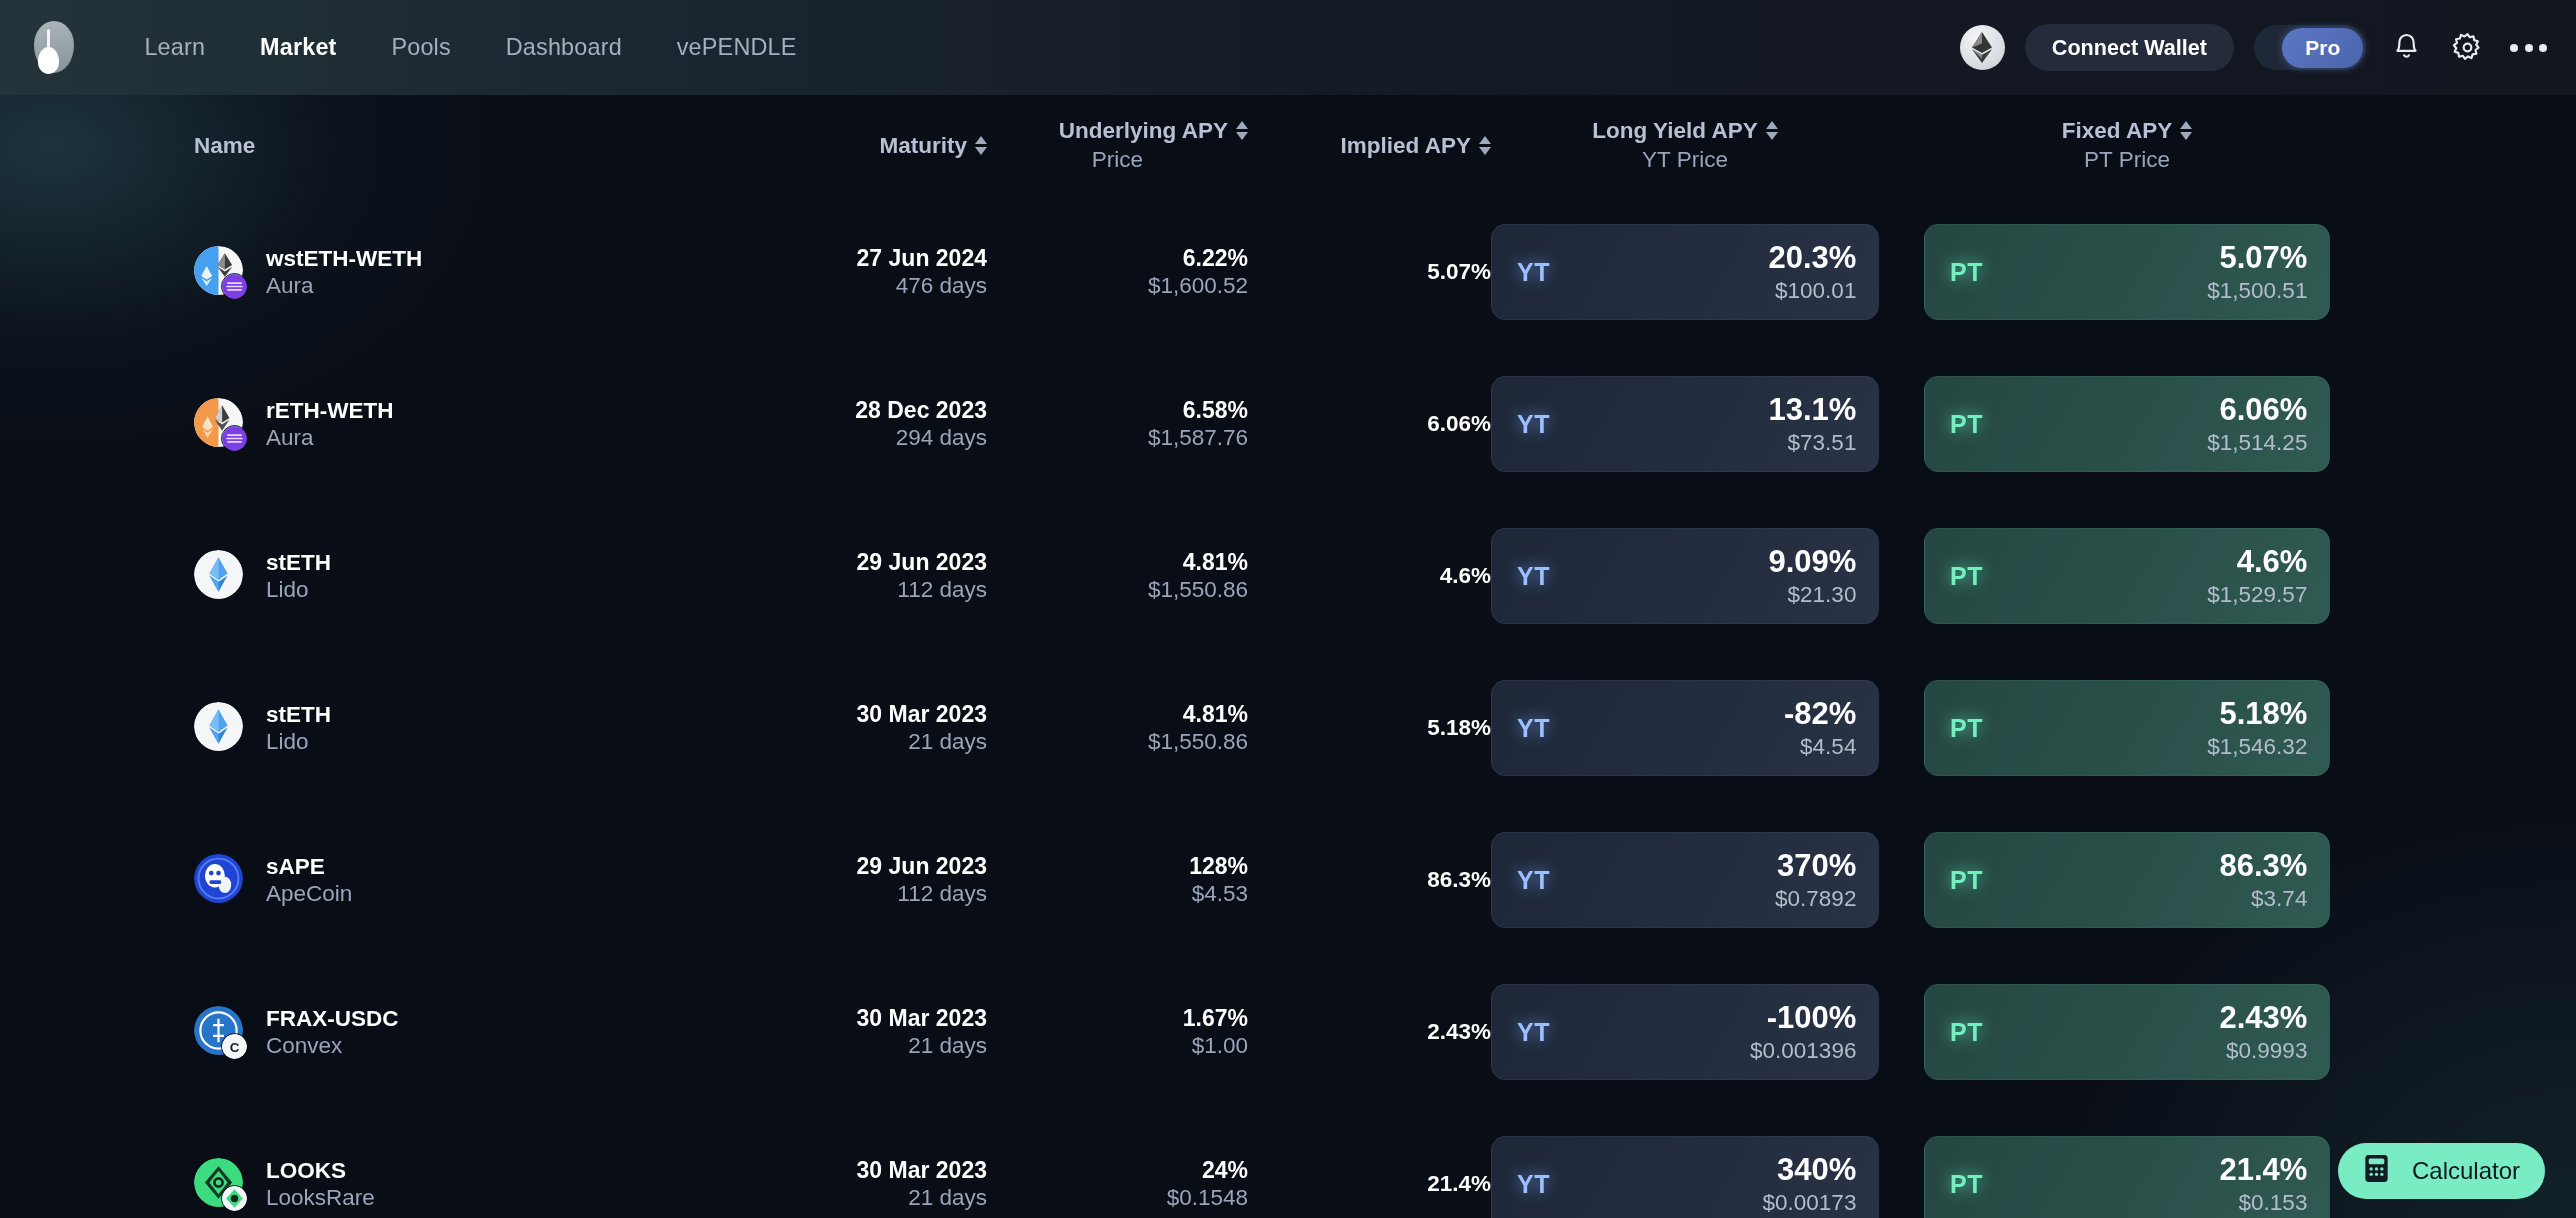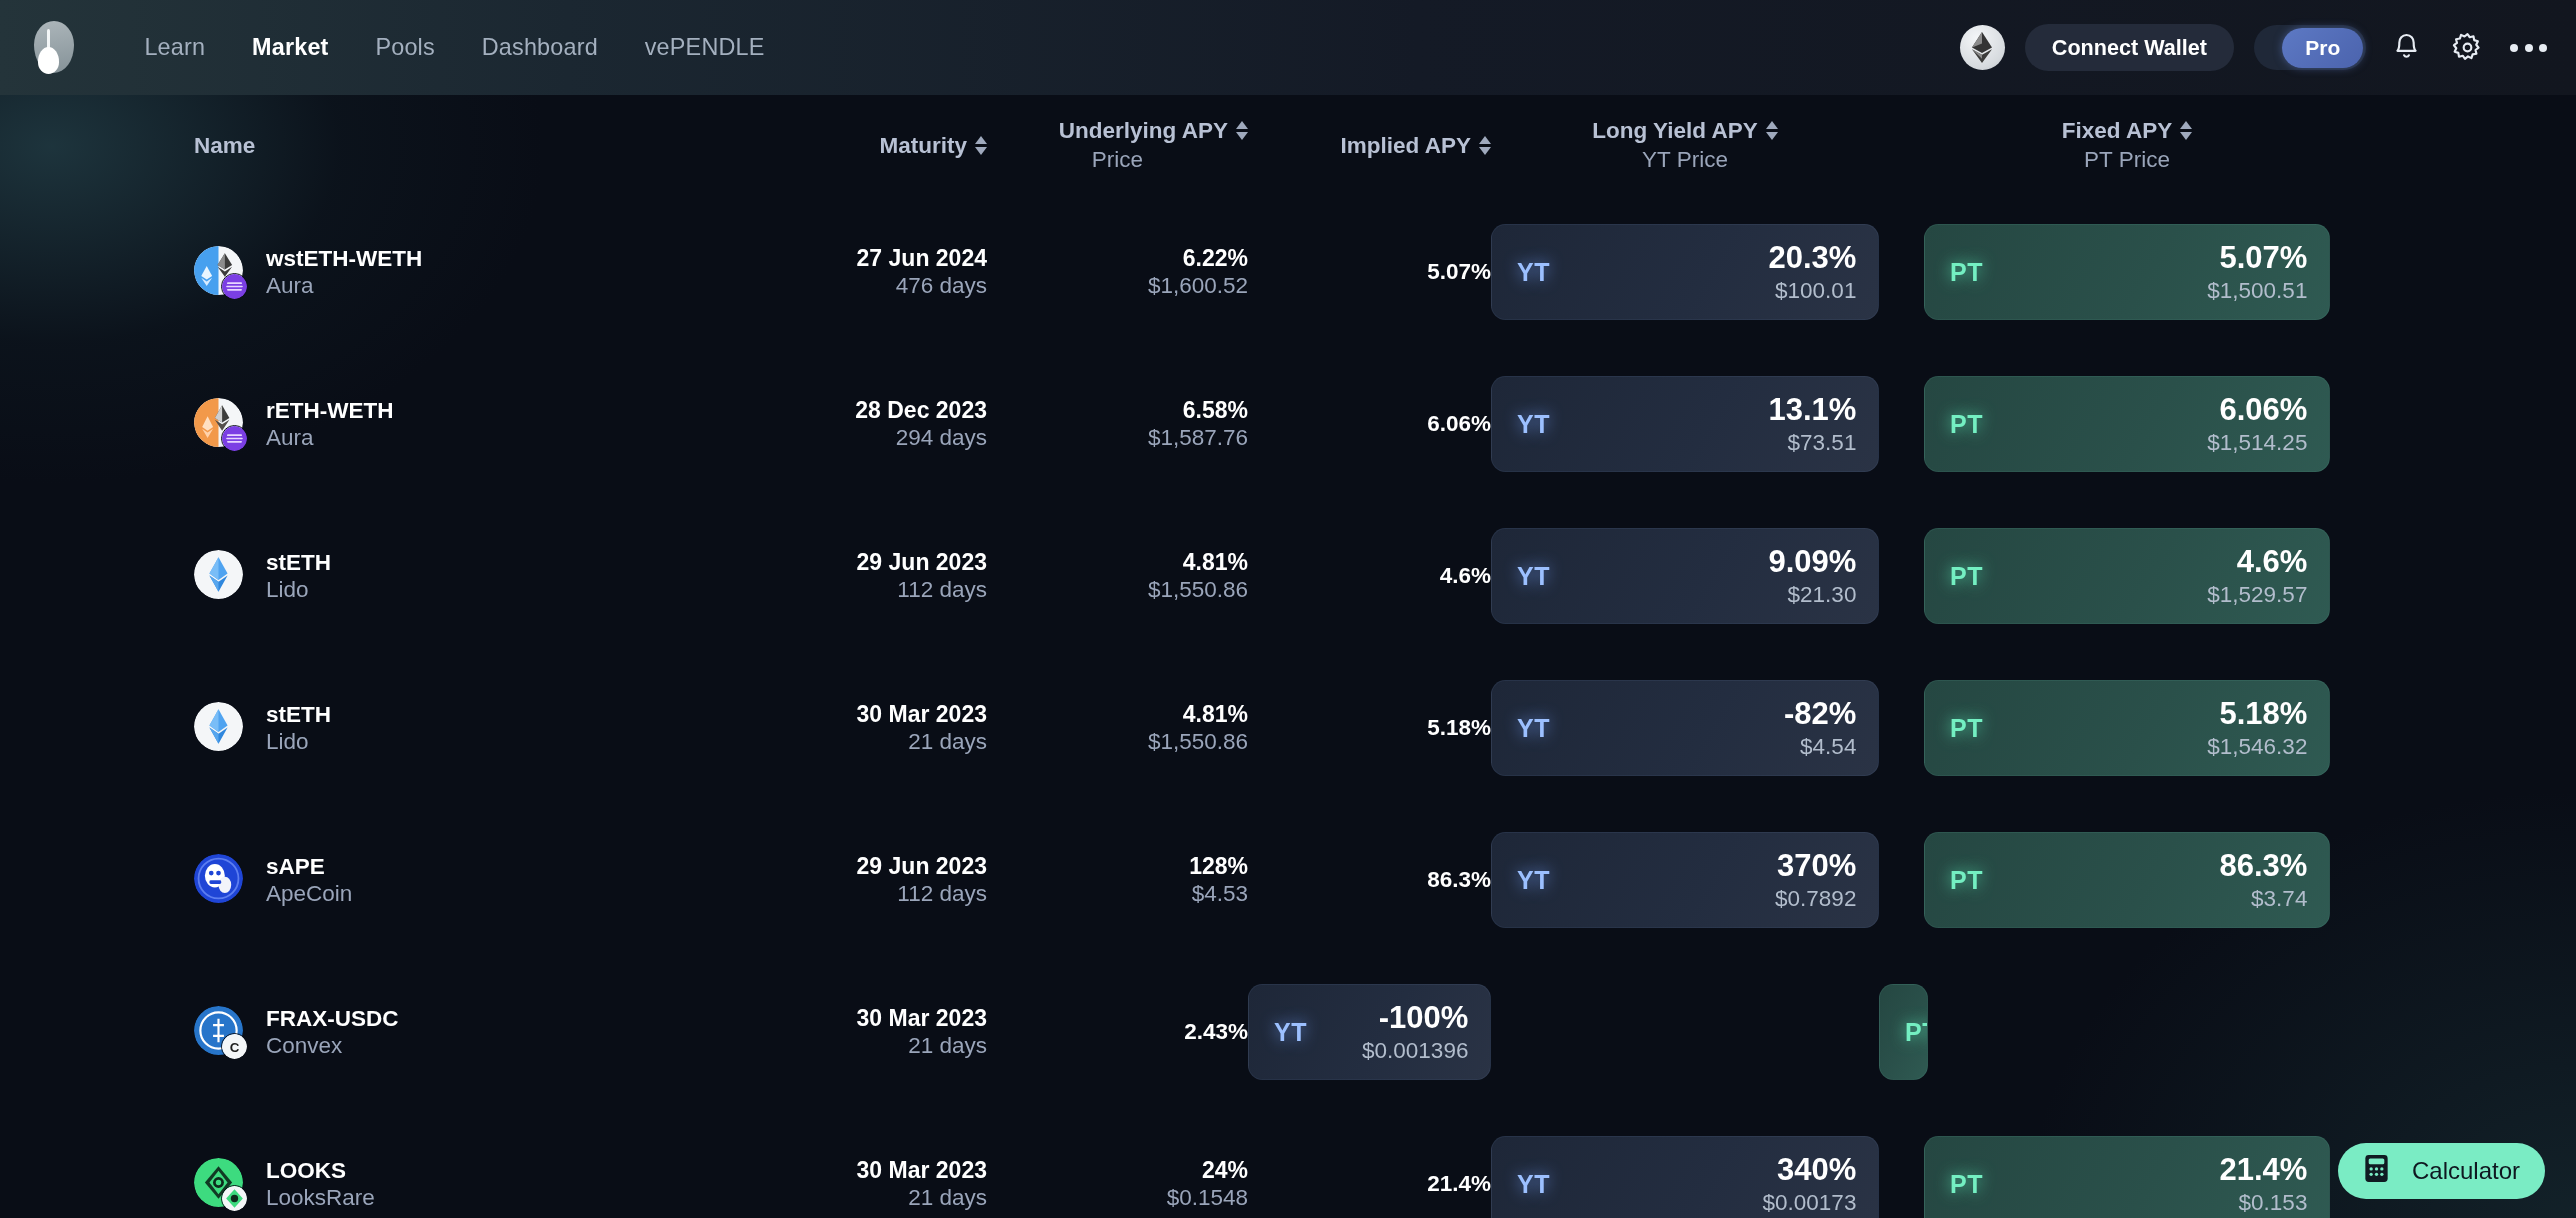--- a/index.html
+++ b/index.html
@@ -43,21 +43,21 @@
   .brand-logo .drop-stem {
     position: absolute; left: 20px; top: 9px;
     width: 2.7px; height: 31px; background: #f3f6f7; border-radius: 1.8px;
   }
   .brand-logo .drop-bulb {
     position: absolute; left: 10.8px; top: 27px;
     width: 21.6px; height: 27px; background: #ffffff;
     border-radius: 50% 50% 50% 50% / 55% 55% 45% 45%;
   }
 
-  .nav-links { display: flex; align-items: center; margin-left: 38px; gap: 0px; }
+  .nav-links { display: flex; align-items: center; margin-left: 38px; gap: 8px; }
   .nav-link {
     font-size: 23.4px; color: #a4b0bf; padding: 9px 23.4px;
     letter-spacing: 0.2px; cursor: pointer; white-space: nowrap;
   }
   .nav-link.active { color: #ffffff; font-weight: 700; }
 
   .nav-right {
     margin-left: auto; margin-right: 27px;
     display: flex; align-items: center; gap: 20px;
   }
@@ -605,20 +605,24 @@
         <div class="n1">FRAX-USDC</div>
         <div class="n2">Convex</div>
       </div>
     </div>
 
     <div class="cell-2l">
       <div class="v1">30 Mar 2023</div>
       <div class="v2">21 days</div>
     </div>
 
+    <div class="cell-2l">
+      <div class="v1">1.67%</div>
+      <div class="v2">$1.00</div>
+    </div>
 
     <div class="cell-1l">2.43%</div>
 
     <div class="tok-card yt">
       <span class="tok-tag">YT</span>
       <span class="tok-vals">
         <span class="tv1" style="display:block">-100%</span>
         <span class="tv2" style="display:block">$0.001396</span>
       </span>
     </div>

